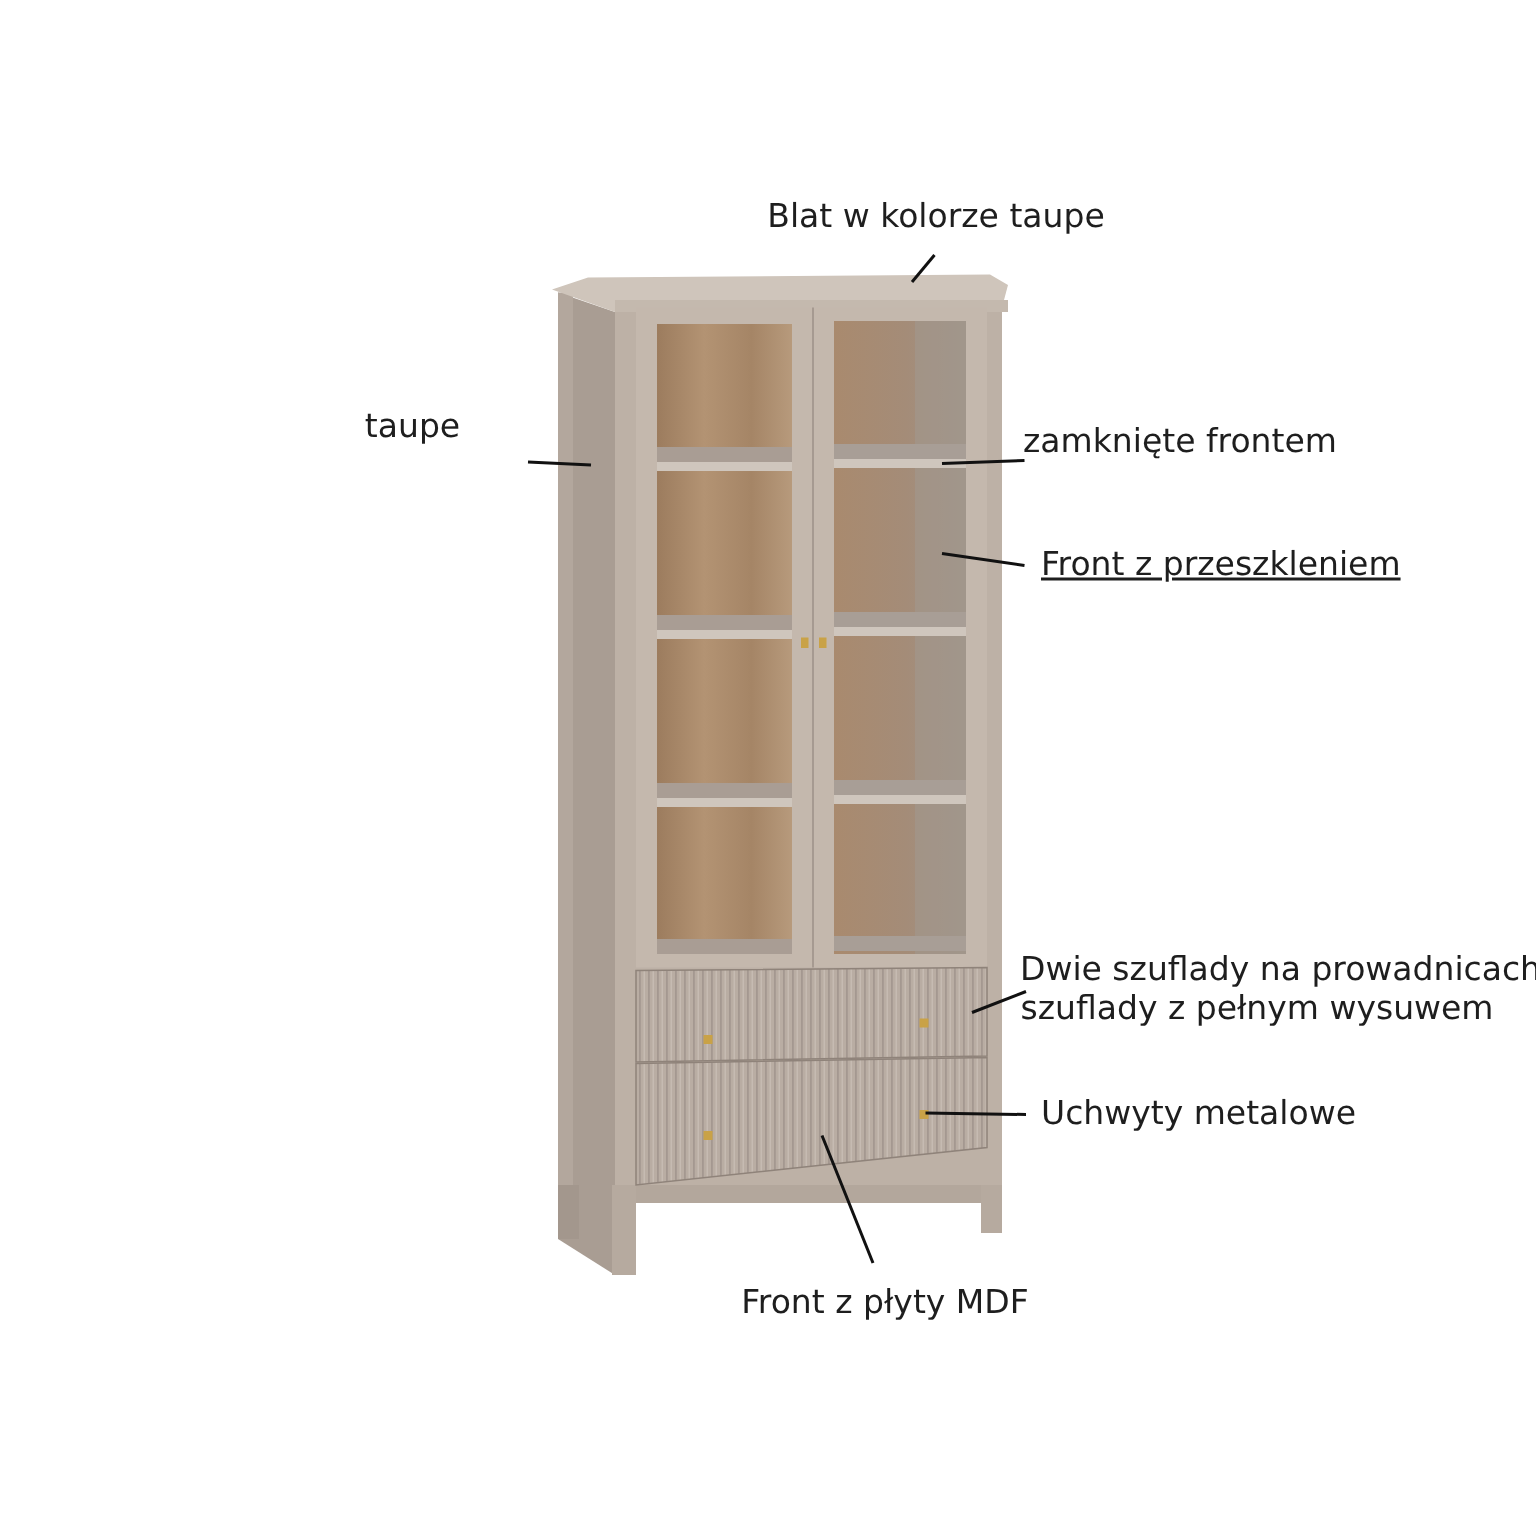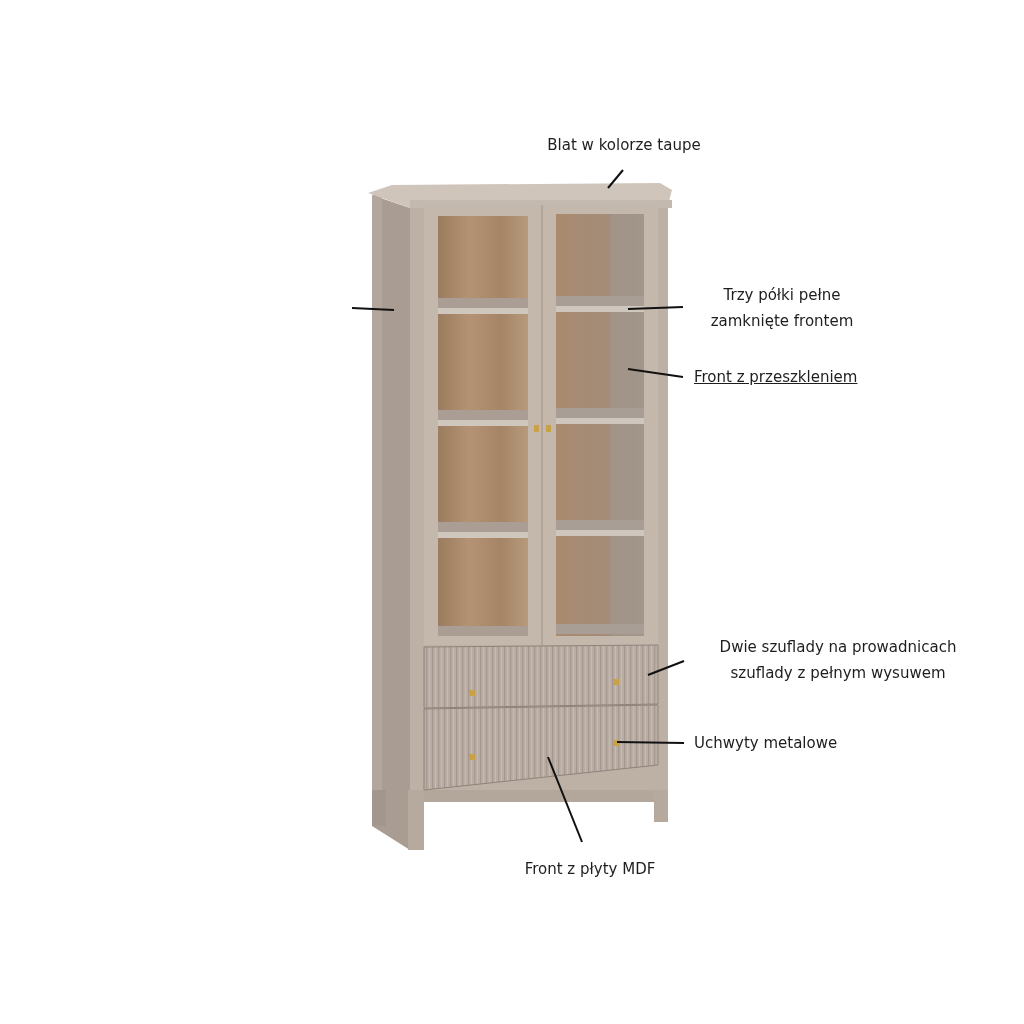--- a/index.html
+++ b/index.html
@@ -1,17 +1,17 @@
 <!DOCTYPE html>
 <html><head>
 <meta charset="utf-8">
 <style>
   html,body{margin:0;padding:0;background:#ffffff;}
   body{width:1024px;height:1024px;position:relative;overflow:hidden;font-family:"DejaVu Sans","Liberation Sans",sans-serif;}
-  .label{position:absolute;color:#1e1e1e;font-size:15px;line-height:26px;text-align:center;white-space:nowrap;}
+  .label{position:absolute;color:#1e1e1e;font-size:22px;line-height:26px;text-align:center;white-space:nowrap;}
   .label.left{text-align:left;}
   .cab{position:absolute;left:0;top:0;width:1024px;height:1024px;}
   svg{display:block;}
 </style>
 </head>
 <body>
 
 <div class="cab">
 <svg width="1024" height="1024" viewBox="0 0 1024 1024" xmlns="http://www.w3.org/2000/svg">
   <defs>
@@ -105,24 +105,24 @@
     <line x1="582" y1="842" x2="548" y2="757"></line>
   </g>
 </svg>
 </div>
 
 <div class="label" style="left:506px;top:132px;width:236px;">
   <div>Blat w kolorze taupe</div>
 </div>
 
 <div class="label" style="left:180px;top:272px;width:190px;">
+  <div>taupe</div>
 </div>
 
 <div class="label" style="left:682px;top:282px;width:200px;">
-  <div>Trzy półki pełne</div>
   <div>zamknięte frontem</div>
 </div>
 
 <div class="label left" style="left:694px;top:364px;text-decoration:underline;">
   <div>Front z przeszkleniem</div>
 </div>
 
 <div class="label" style="left:680px;top:634px;width:316px;">
   <div>Dwie szuflady na prowadnicach</div>
   <div>szuflady z pełnym wysuwem</div>

